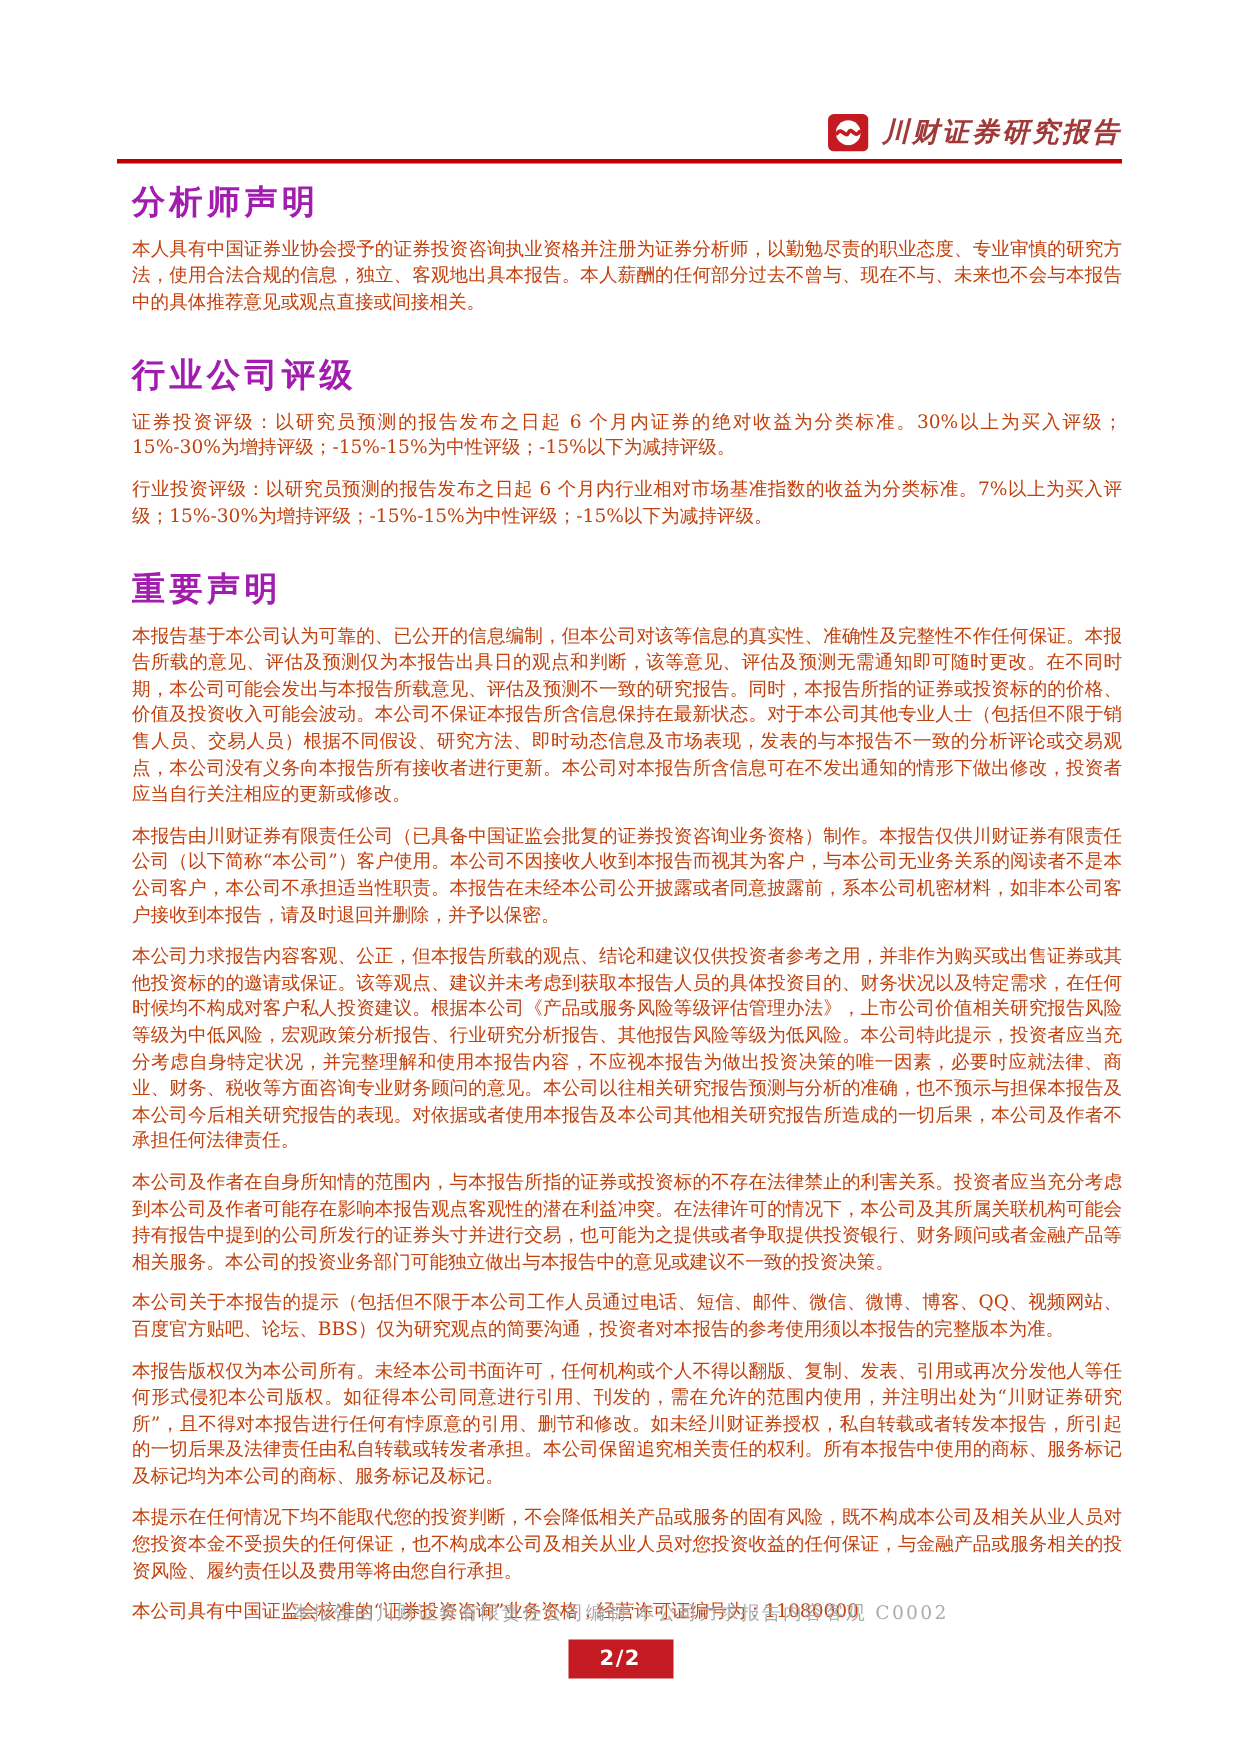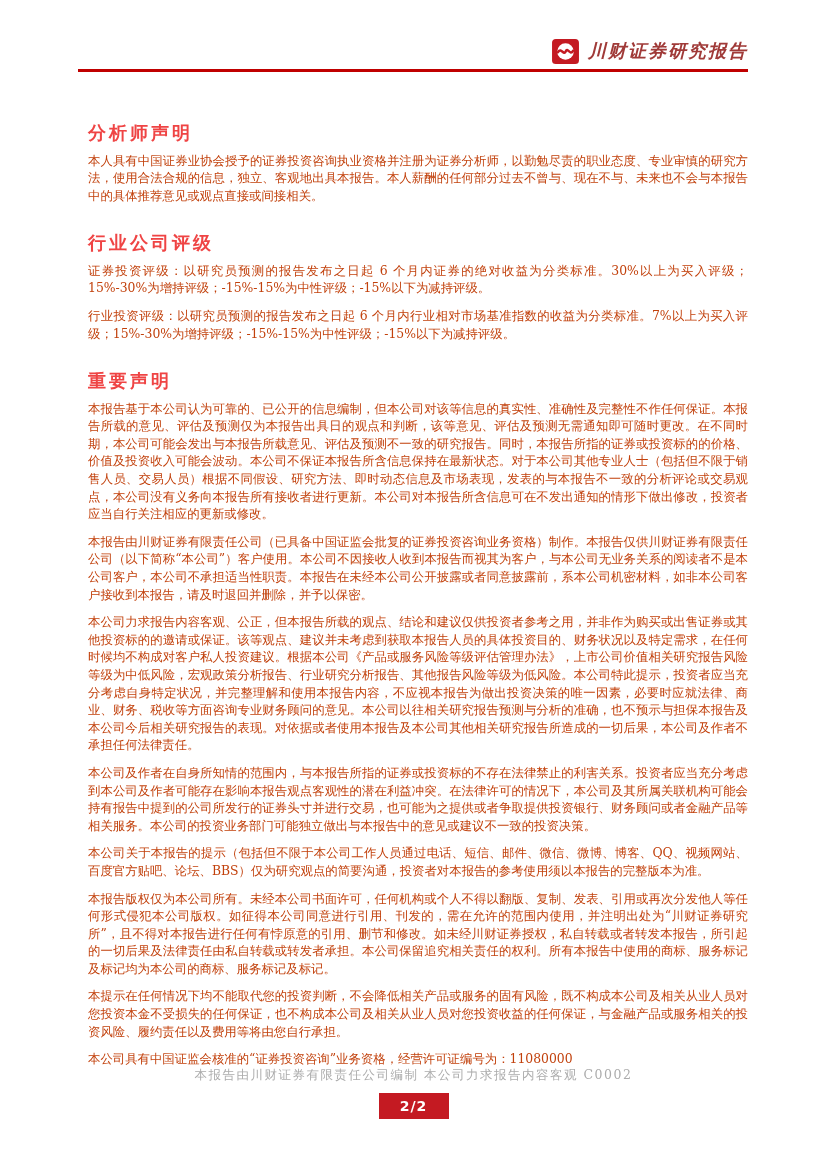--- a/index.html
+++ b/index.html
@@ -9,42 +9,42 @@
     margin:0 auto;
     background:#ffffff;
     overflow:hidden;
     font-family:"DejaVu Serif","Liberation Serif",serif;
     color:#3f3f3f;
     box-sizing:border-box;
   }
   
   .header{
     position:absolute;top:0;left:78px;right:79px;
-    padding-top:35px;
+    padding-top:72px;
   }
   .brand-row{
     display:flex;justify-content:flex-end;align-items:center;
     gap:9px;height:32px;
   }
   .logo{width:27px;height:25px;display:inline-flex;}
   .brand-text{
     font-size:18px;font-weight:bold;
     color:#a03a38;
     letter-spacing:2px;
     font-style:italic;
     white-space:nowrap;
   }
   .header-rule{height:3px;background:#c00000;margin-top:2px;}
   
   .content{
     position:absolute;top:96px;left:88px;right:79px;
   }
   .section-title{
-    font-size:18px;font-weight:bold;
-    color:#ef4444;
+    font-size:22px;font-weight:bold;
+    color:#a21caf;
     letter-spacing:3px;
     margin:0 0 7px 0;
     line-height:1.25;
   }
   .section{margin-top:28px;}
   .section:first-child{margin-top:26px;}
   .section p{
     margin:0 0 10px 0;
     font-size:12.4px;
     line-height:17.6px;

